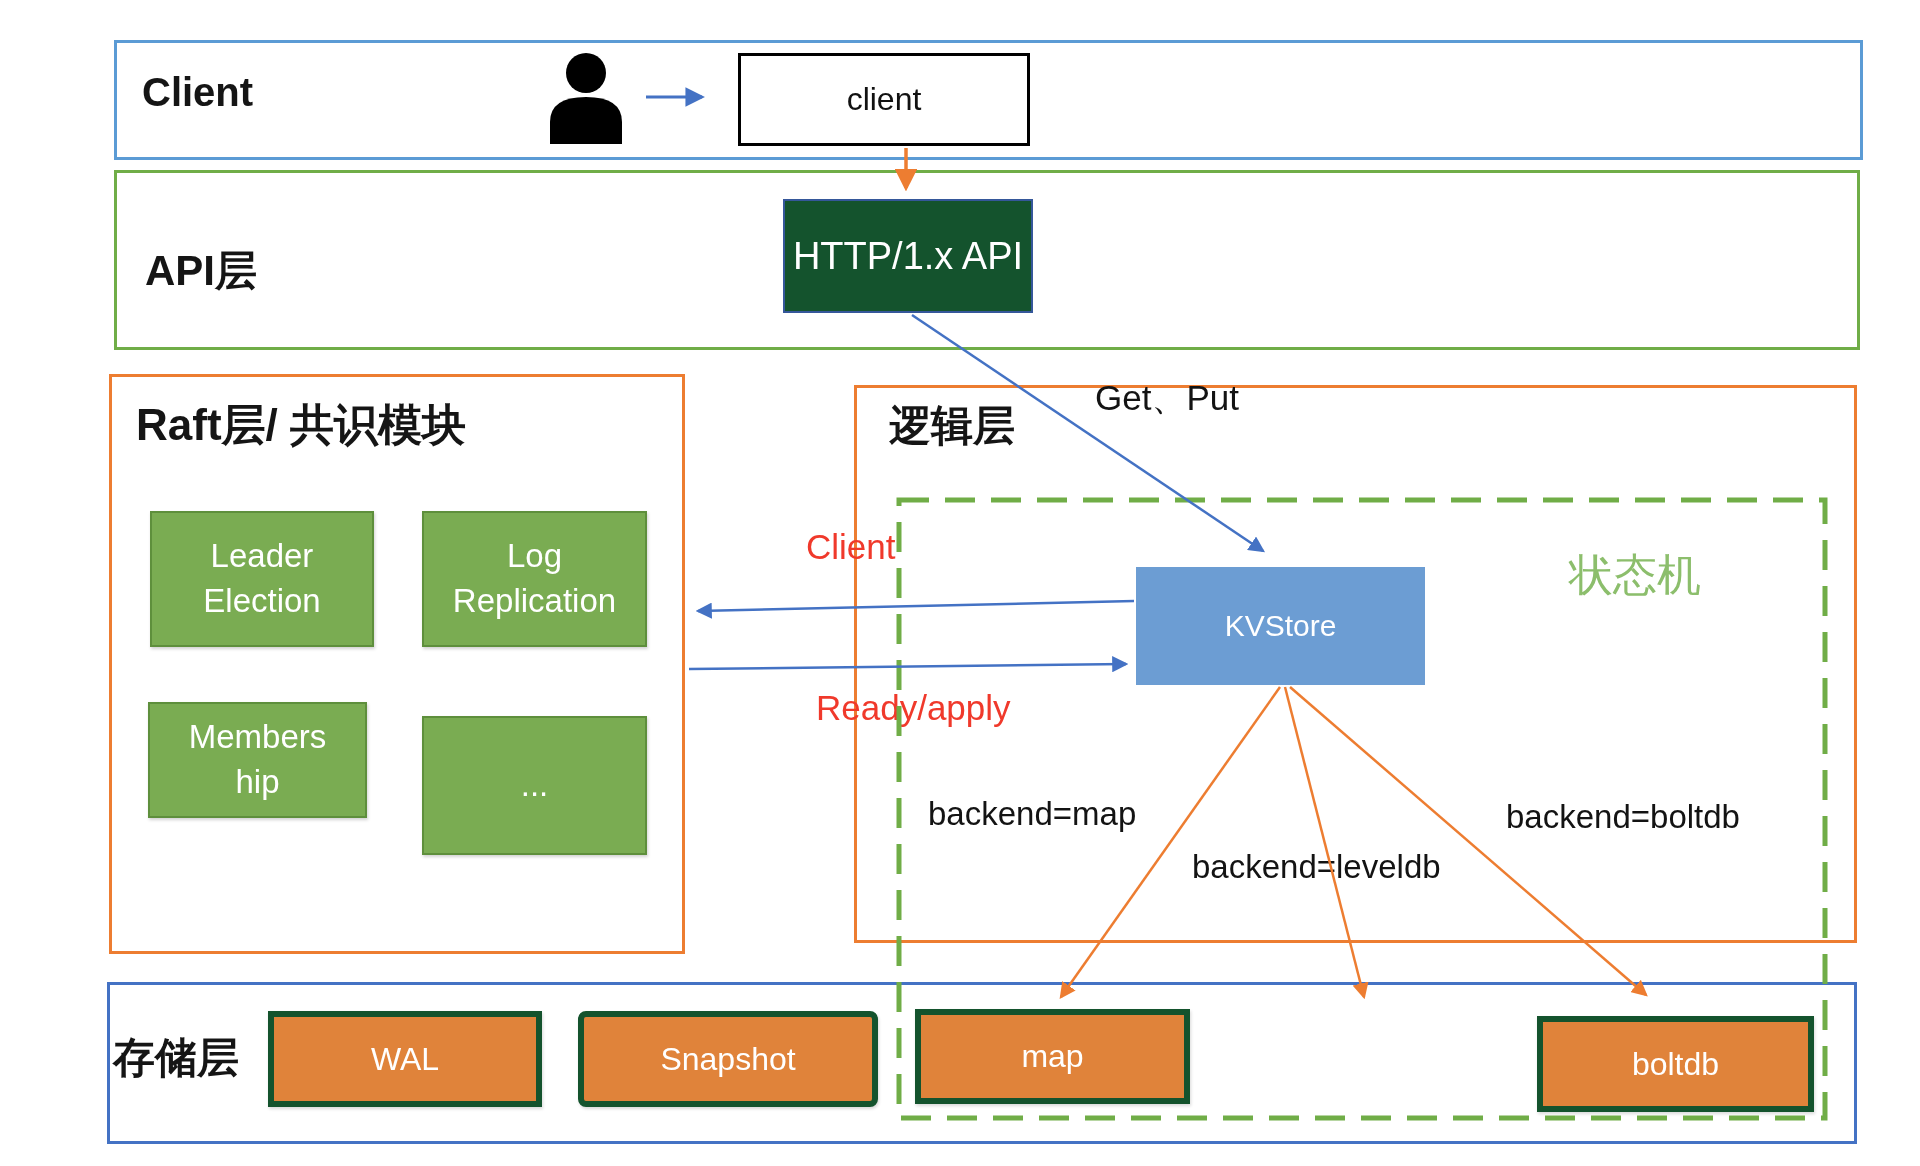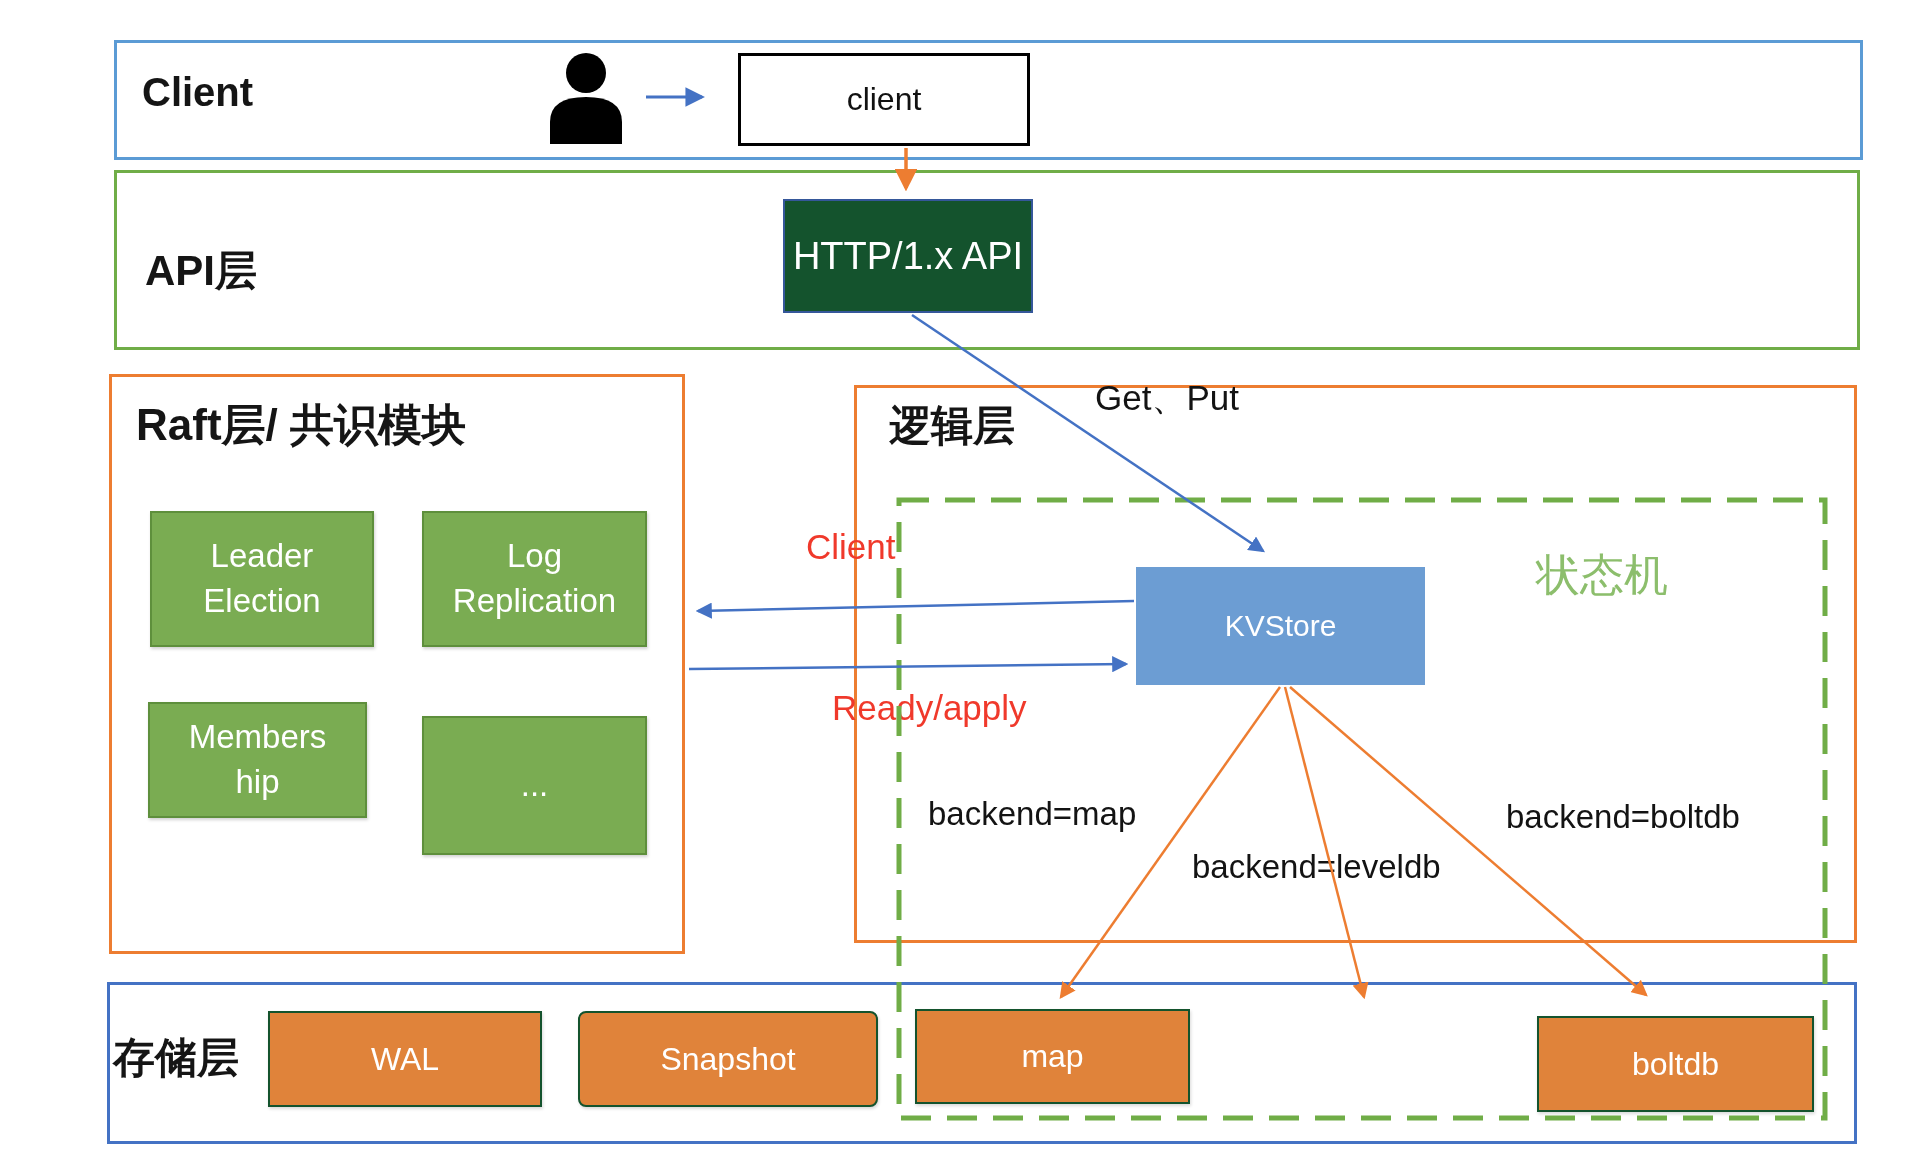--- a/index.html
+++ b/index.html
@@ -14,28 +14,28 @@
   .layer.logic{border:3px solid #ED7D31;}
   .layer.storage{border:3px solid #4472C4;}
   .title{position:absolute;font-weight:600;color:#151515;white-space:nowrap;}
   .node{position:absolute;display:flex;align-items:center;justify-content:center;
         text-align:center;box-sizing:border-box;}
   .node.plain{background:#fff;border:3px solid #000;font-size:32px;color:#111;}
   .node.blue-dark{background:#14532d;border:2px solid #35579A;color:#fff;font-size:38px;}
   .node.blue-light{background:#6C9DD3;border:none;color:#fff;font-size:30px;font-weight:500;}
   .node.green{background:#7AAC52;border:2px solid #5E8F3C;color:#fff;font-size:33px;
               line-height:1.35;box-shadow:1px 2px 3px rgba(0,0,0,.18);align-items:center;}
-  .node.orange{background:#E0833A;border:2px solid #14532d;color:#fff;font-size:32px;
+  .node.orange{background:#E0833A;border:6px solid #14532d;color:#fff;font-size:32px;
                box-shadow:1px 2px 3px rgba(0,0,0,.15);}
   .wrap-narrow{display:inline-block;max-width:185px;}
   .wrap-break{display:inline-block;max-width:142px;word-break:break-all;}
   .arrow-label{position:absolute;font-size:33px;color:#131313;white-space:nowrap;}
   .arrow-label.strong{font-size:35px;font-weight:500;}
   .red{color:#F0392B;font-weight:500;font-size:35px;}
-  .sm-label{position:absolute;color:#8CBE6C;font-size:44px;font-weight:500;white-space:nowrap;}
+  .sm-label{position:absolute;color:#8CBE6C;font-size:44px;font-weight:500;white-space:nowrap;margin-left:33px;}
   #overlay{position:absolute;left:0;top:0;width:1920px;height:1166px;pointer-events:none;z-index:40;}
   .usericon{position:absolute;z-index:5;}
 </style>
 </head>
 <body>
 
 <div id="canvas">
 
   <div class="layer client" style="left:114px;top:40px;width:1749px;height:120px;"></div>
   <div class="layer api" style="left:114px;top:170px;width:1746px;height:180px;"></div>
@@ -87,21 +87,21 @@
   </div>
   <div class="node orange" style="left:915px;top:1009px;width:275px;height:95px;">
     <span>map</span>
   </div>
   <div class="node orange" style="left:1537px;top:1016px;width:277px;height:96px;">
     <span>boltdb</span>
   </div>
 
   <div class="arrow-label strong" style="left:1095px;top:375px;">Get、Put</div>
   <div class="arrow-label red" style="left:806px;top:527px;">Client</div>
-  <div class="arrow-label red" style="left:816px;top:688px;margin-left:16px;">Ready/apply</div>
+  <div class="arrow-label red" style="left:816px;top:688px;">Ready/apply</div>
   <div class="arrow-label" style="left:928px;top:795px;">backend=map</div>
   <div class="arrow-label" style="left:1192px;top:848px;">backend=leveldb</div>
   <div class="arrow-label" style="left:1506px;top:798px;">backend=boltdb</div>
 
   <svg id="overlay" viewBox="0 0 1920 1166">
     <defs>
       <marker id="ab" viewBox="0 0 10 10" refX="8.5" refY="5" markerWidth="6.5" markerHeight="6.5" orient="auto">
         <path d="M0,0 L10,5 L0,10 Z" fill="#4472C4"></path>
       </marker>
       <marker id="ao" viewBox="0 0 10 10" refX="8.5" refY="5" markerWidth="6.5" markerHeight="6.5" orient="auto">

